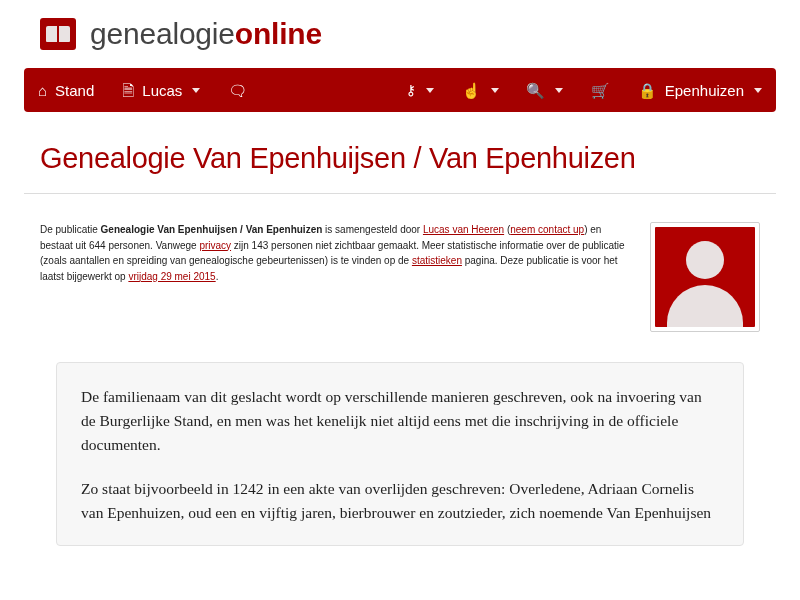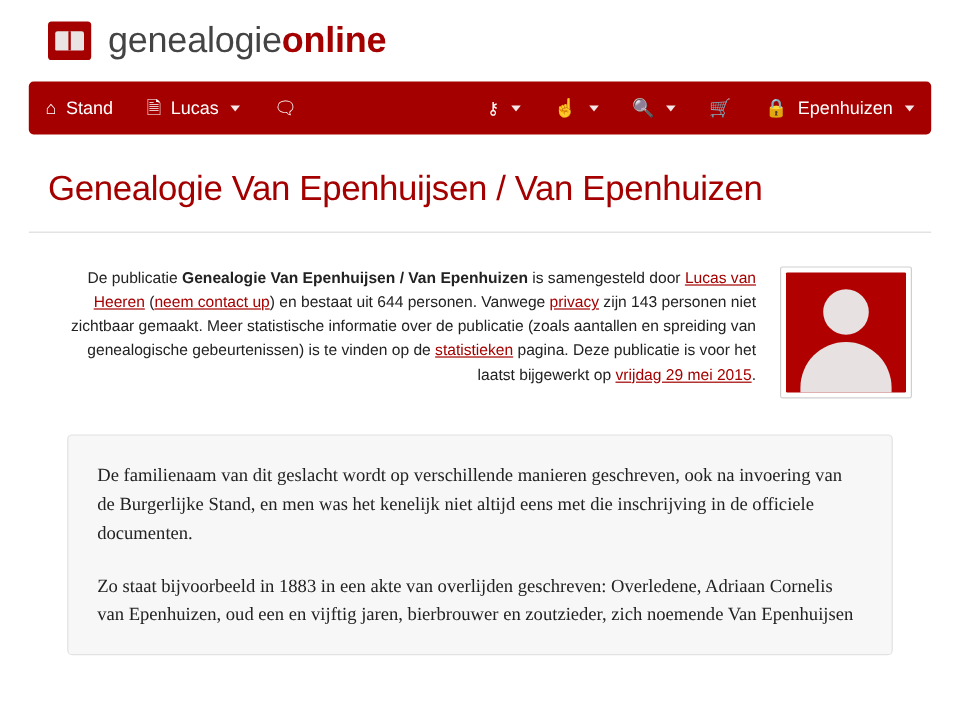--- a/index.html
+++ b/index.html
@@ -105,25 +105,24 @@
     padding: 0 16px;
     position: relative;
   }
   .intro-row {
     display: flex;
     padding-top: 28px;
     gap: 20px;
   }
   .intro-text {
     flex: 1 1 auto;
-    font-size: 13px;
+    font-size: 10px;
     line-height: 1.55;
     color: #222222;
     max-width: 600px;
-    text-align: right;
   }
   .intro-text b { font-weight: bold; }
   .intro-text a {
     color: #a40000;
     text-decoration: underline;
   }
   .avatar {
     flex: 0 0 auto;
     width: 110px; height: 110px;
     background: #ffffff;
@@ -240,17 +239,17 @@
       <div class="avatar">
         <div class="avatar-inner">
           <div class="head"></div>
           <div class="body"></div>
         </div>
       </div>
     </div>
 
     <div class="note-box">
       <p>De familienaam van dit geslacht wordt op verschillende manieren geschreven, ook na invoering van de Burgerlijke Stand, en men was het kenelijk niet altijd eens met die inschrijving in de officiele documenten.</p>
-      <p>Zo staat bijvoorbeeld in 1883 in een akte van overlijden geschreven: Overledene, Adriaan Cornelis van Epenhuizen, oud een en vijftig jaren, bierbrouwer en zoutzieder, zich noemende Van Epenhuijsen</p>
+      <p>Zo staat bijvoorbeeld in 1242 in een akte van overlijden geschreven: Overledene, Adriaan Cornelis van Epenhuizen, oud een en vijftig jaren, bierbrouwer en zoutzieder, zich noemende Van Epenhuijsen</p>
     </div>
 
   </div>
 </div>
 
 </body></html>

